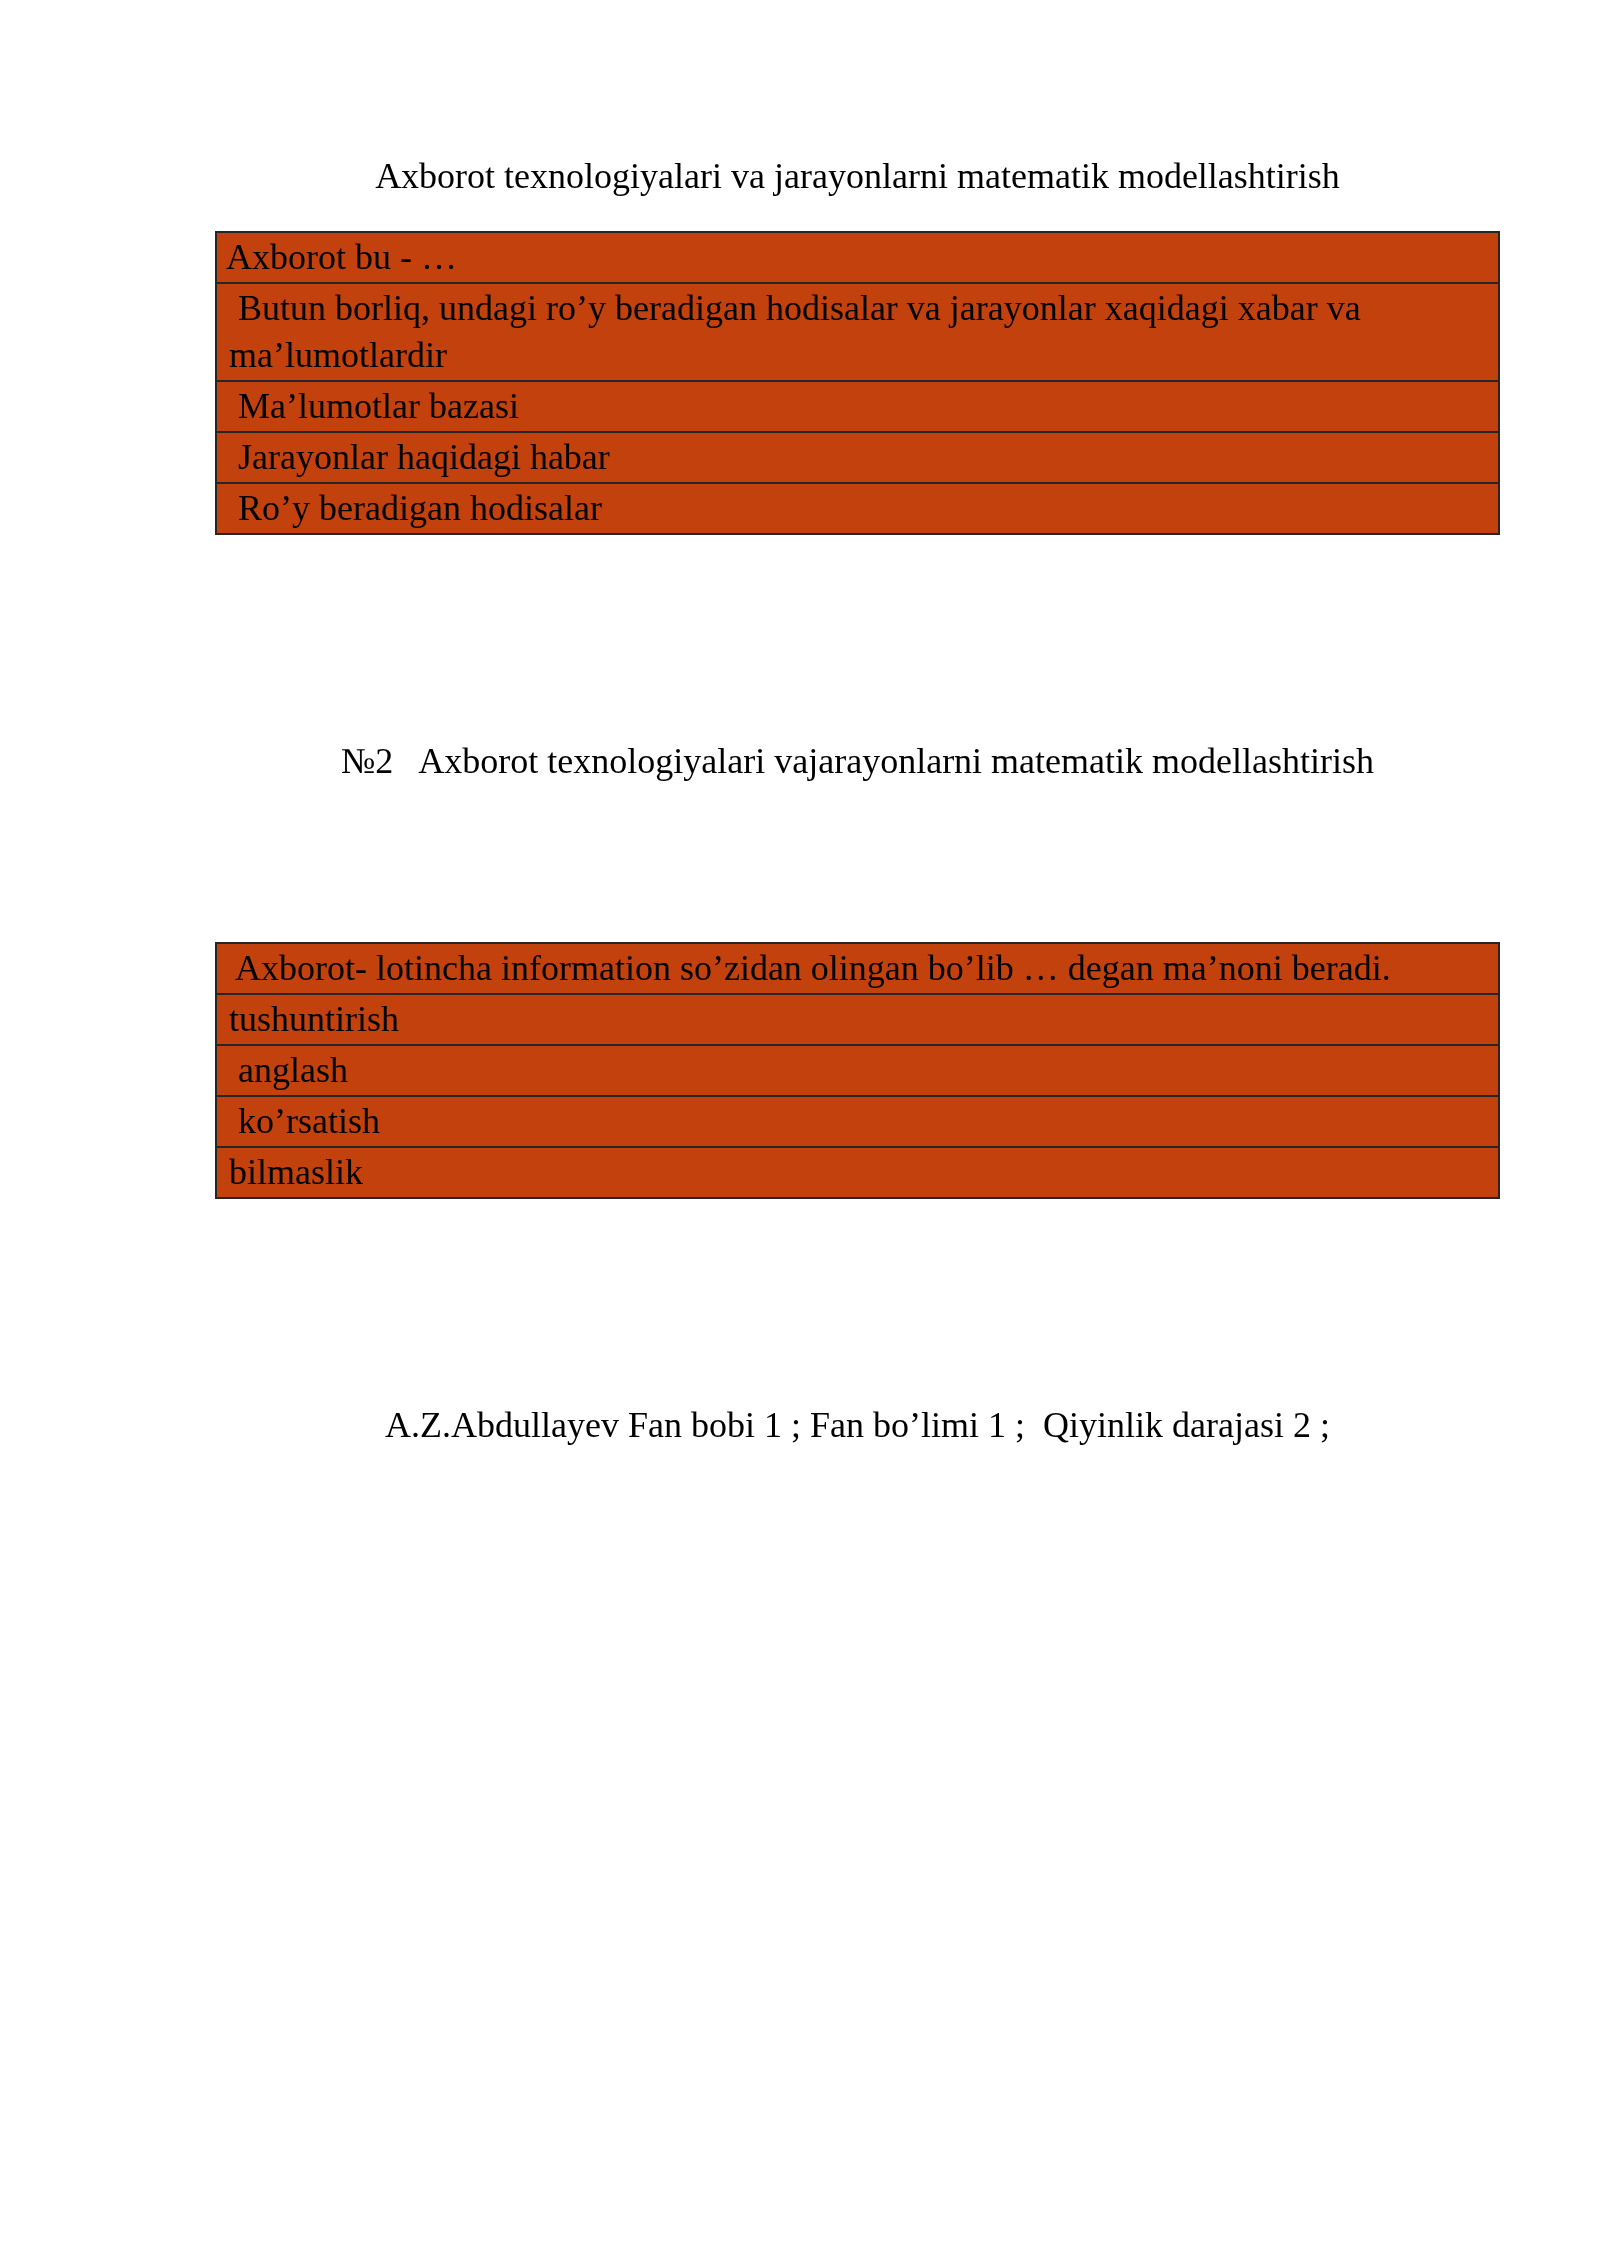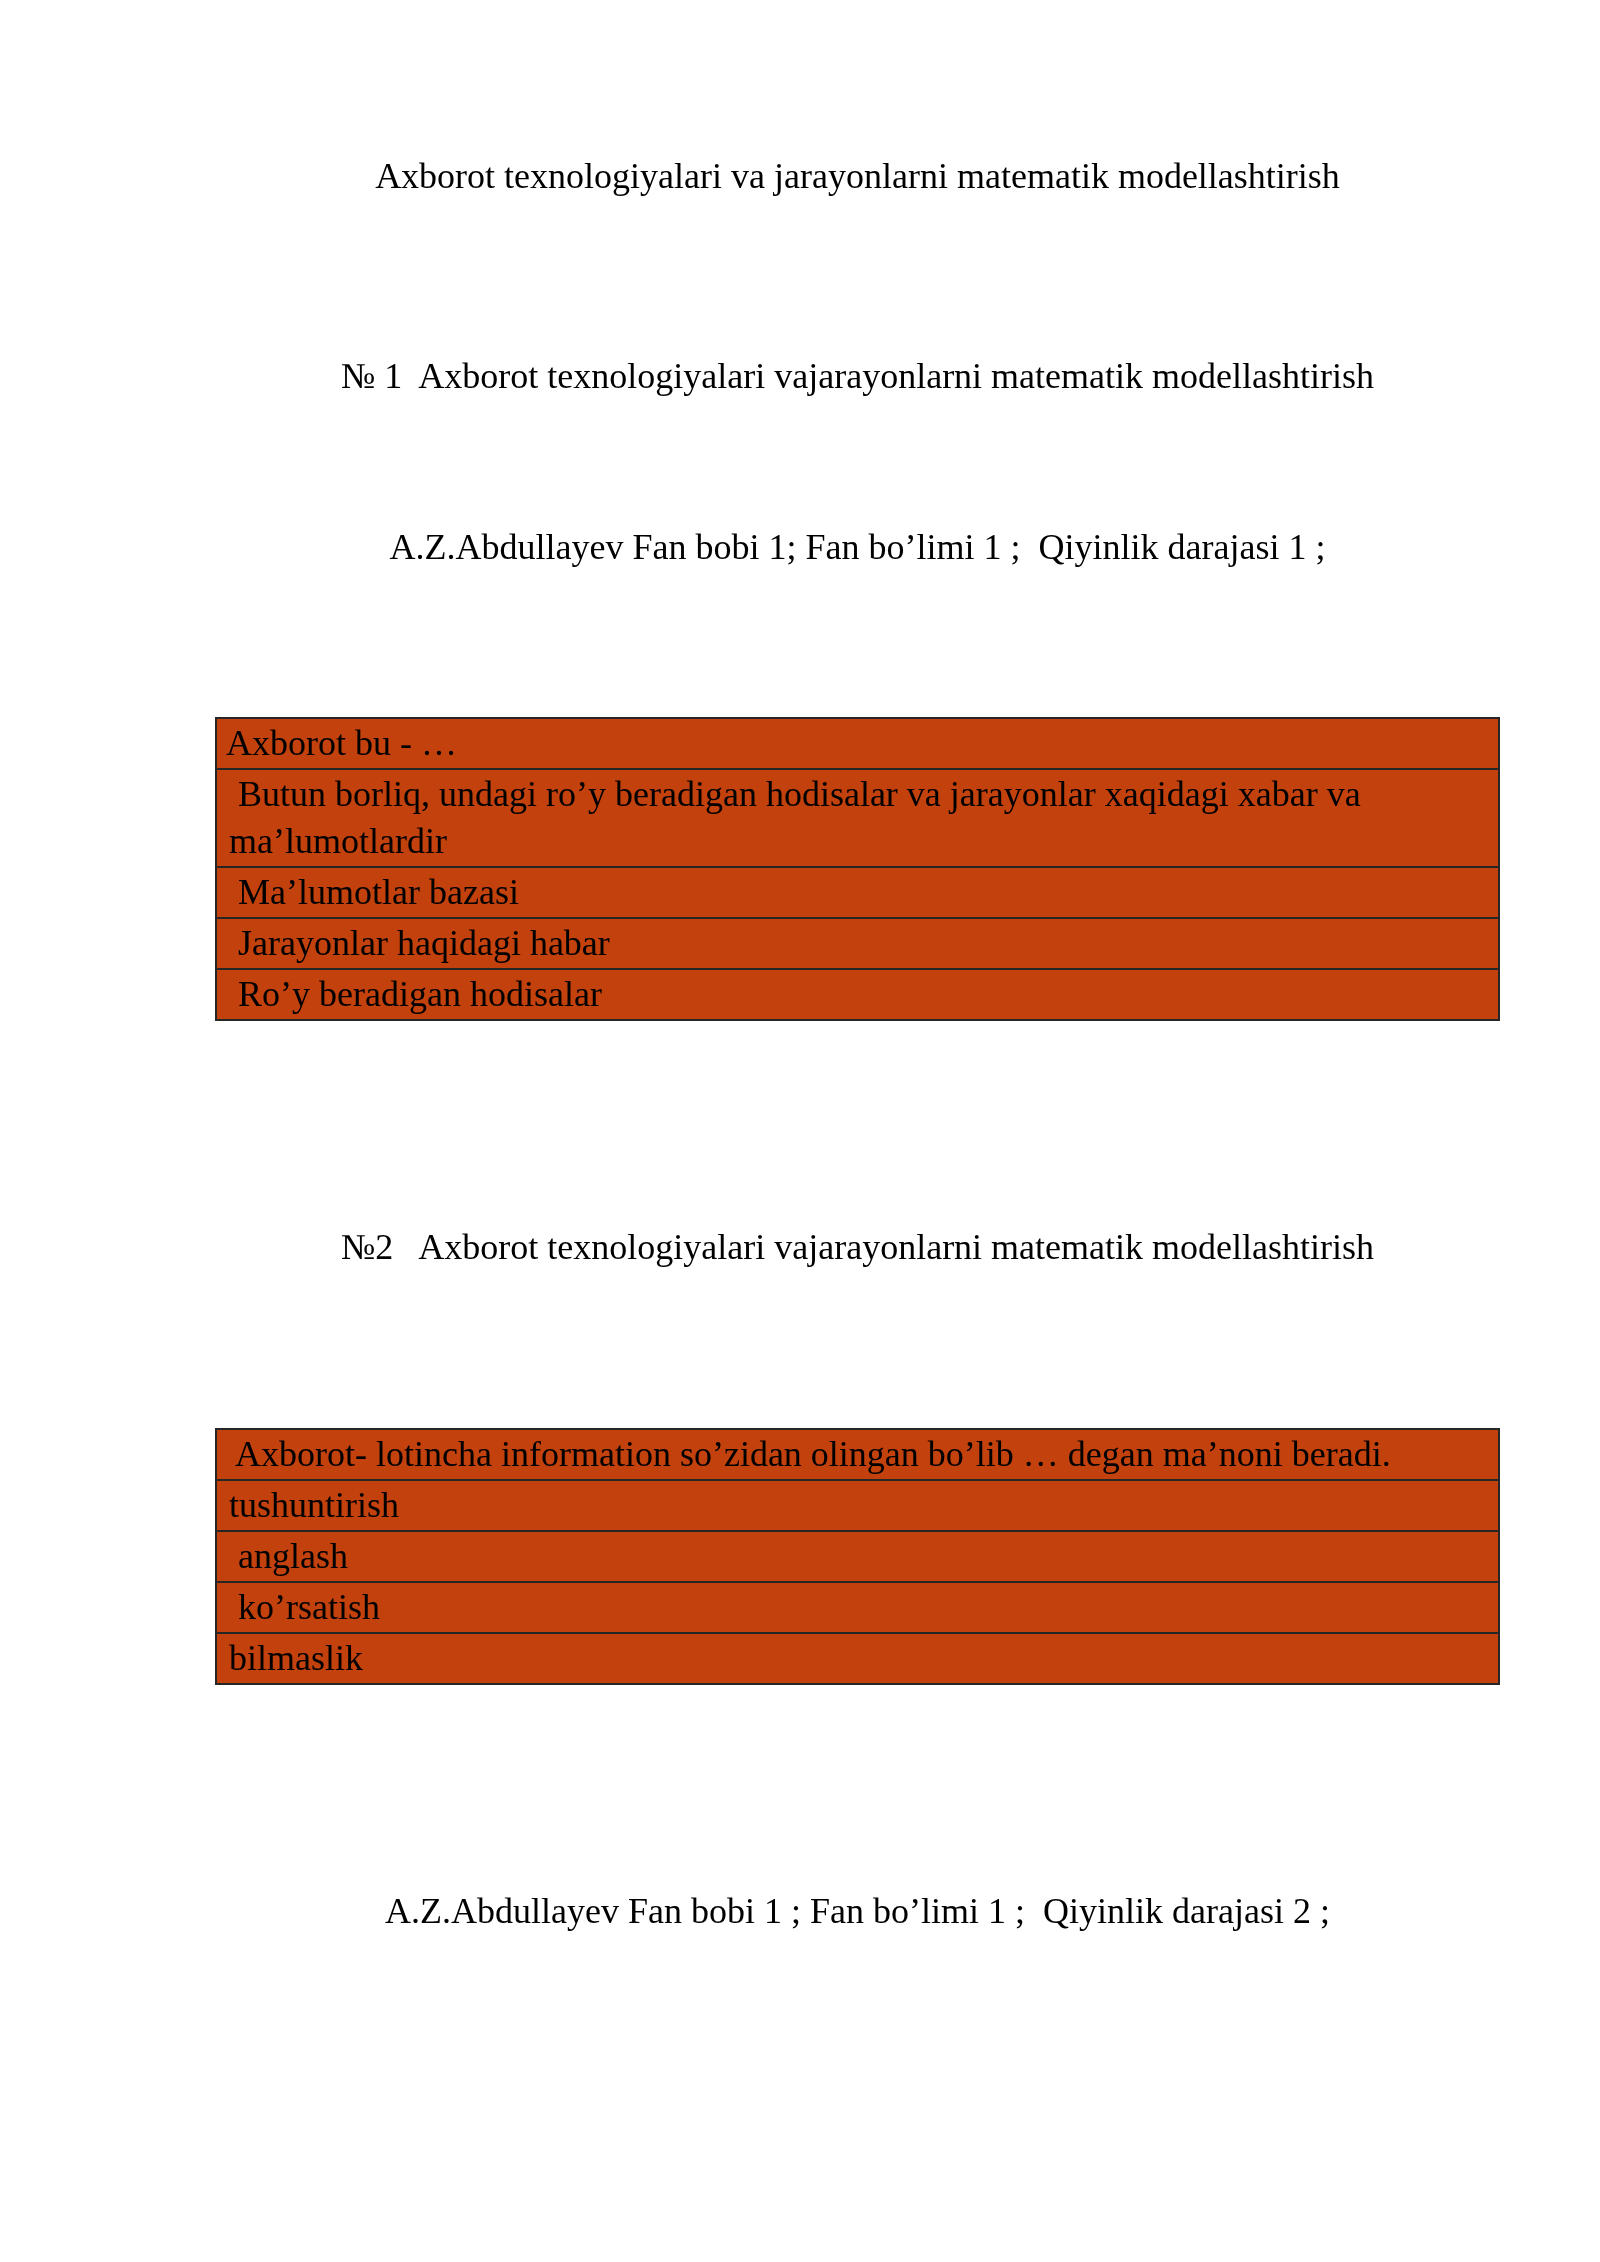--- a/index.html
+++ b/index.html
@@ -62,24 +62,20 @@
 </style>
 </head>
 <body>
 
 <div class="page">
   <div class="content">
 
     <div class="doc-title">Axborot texnologiyalari va jarayonlarni matematik modellashtirish</div>
 
     <div class="section s1">
-      <div class="section-heading">
-        <div>№ 1  Axborot texnologiyalari vajarayonlarni matematik modellashtirish</div>
-        <div>A.Z.Abdullayev Fan bobi 1; Fan bo’limi 1 ;  Qiyinlik darajasi 1 ;</div>
-      </div>
       <div class="qtable">
         <div class="qrow">Axborot bu - …</div>
         <div class="qrow"> Butun borliq, undagi ro’y beradigan hodisalar va jarayonlar xaqidagi xabar va ma’lumotlardir</div>
         <div class="qrow"> Ma’lumotlar bazasi</div>
         <div class="qrow"> Jarayonlar haqidagi habar</div>
         <div class="qrow"> Ro’y beradigan hodisalar</div>
       </div>
     </div>
 
     <div class="section s2">

